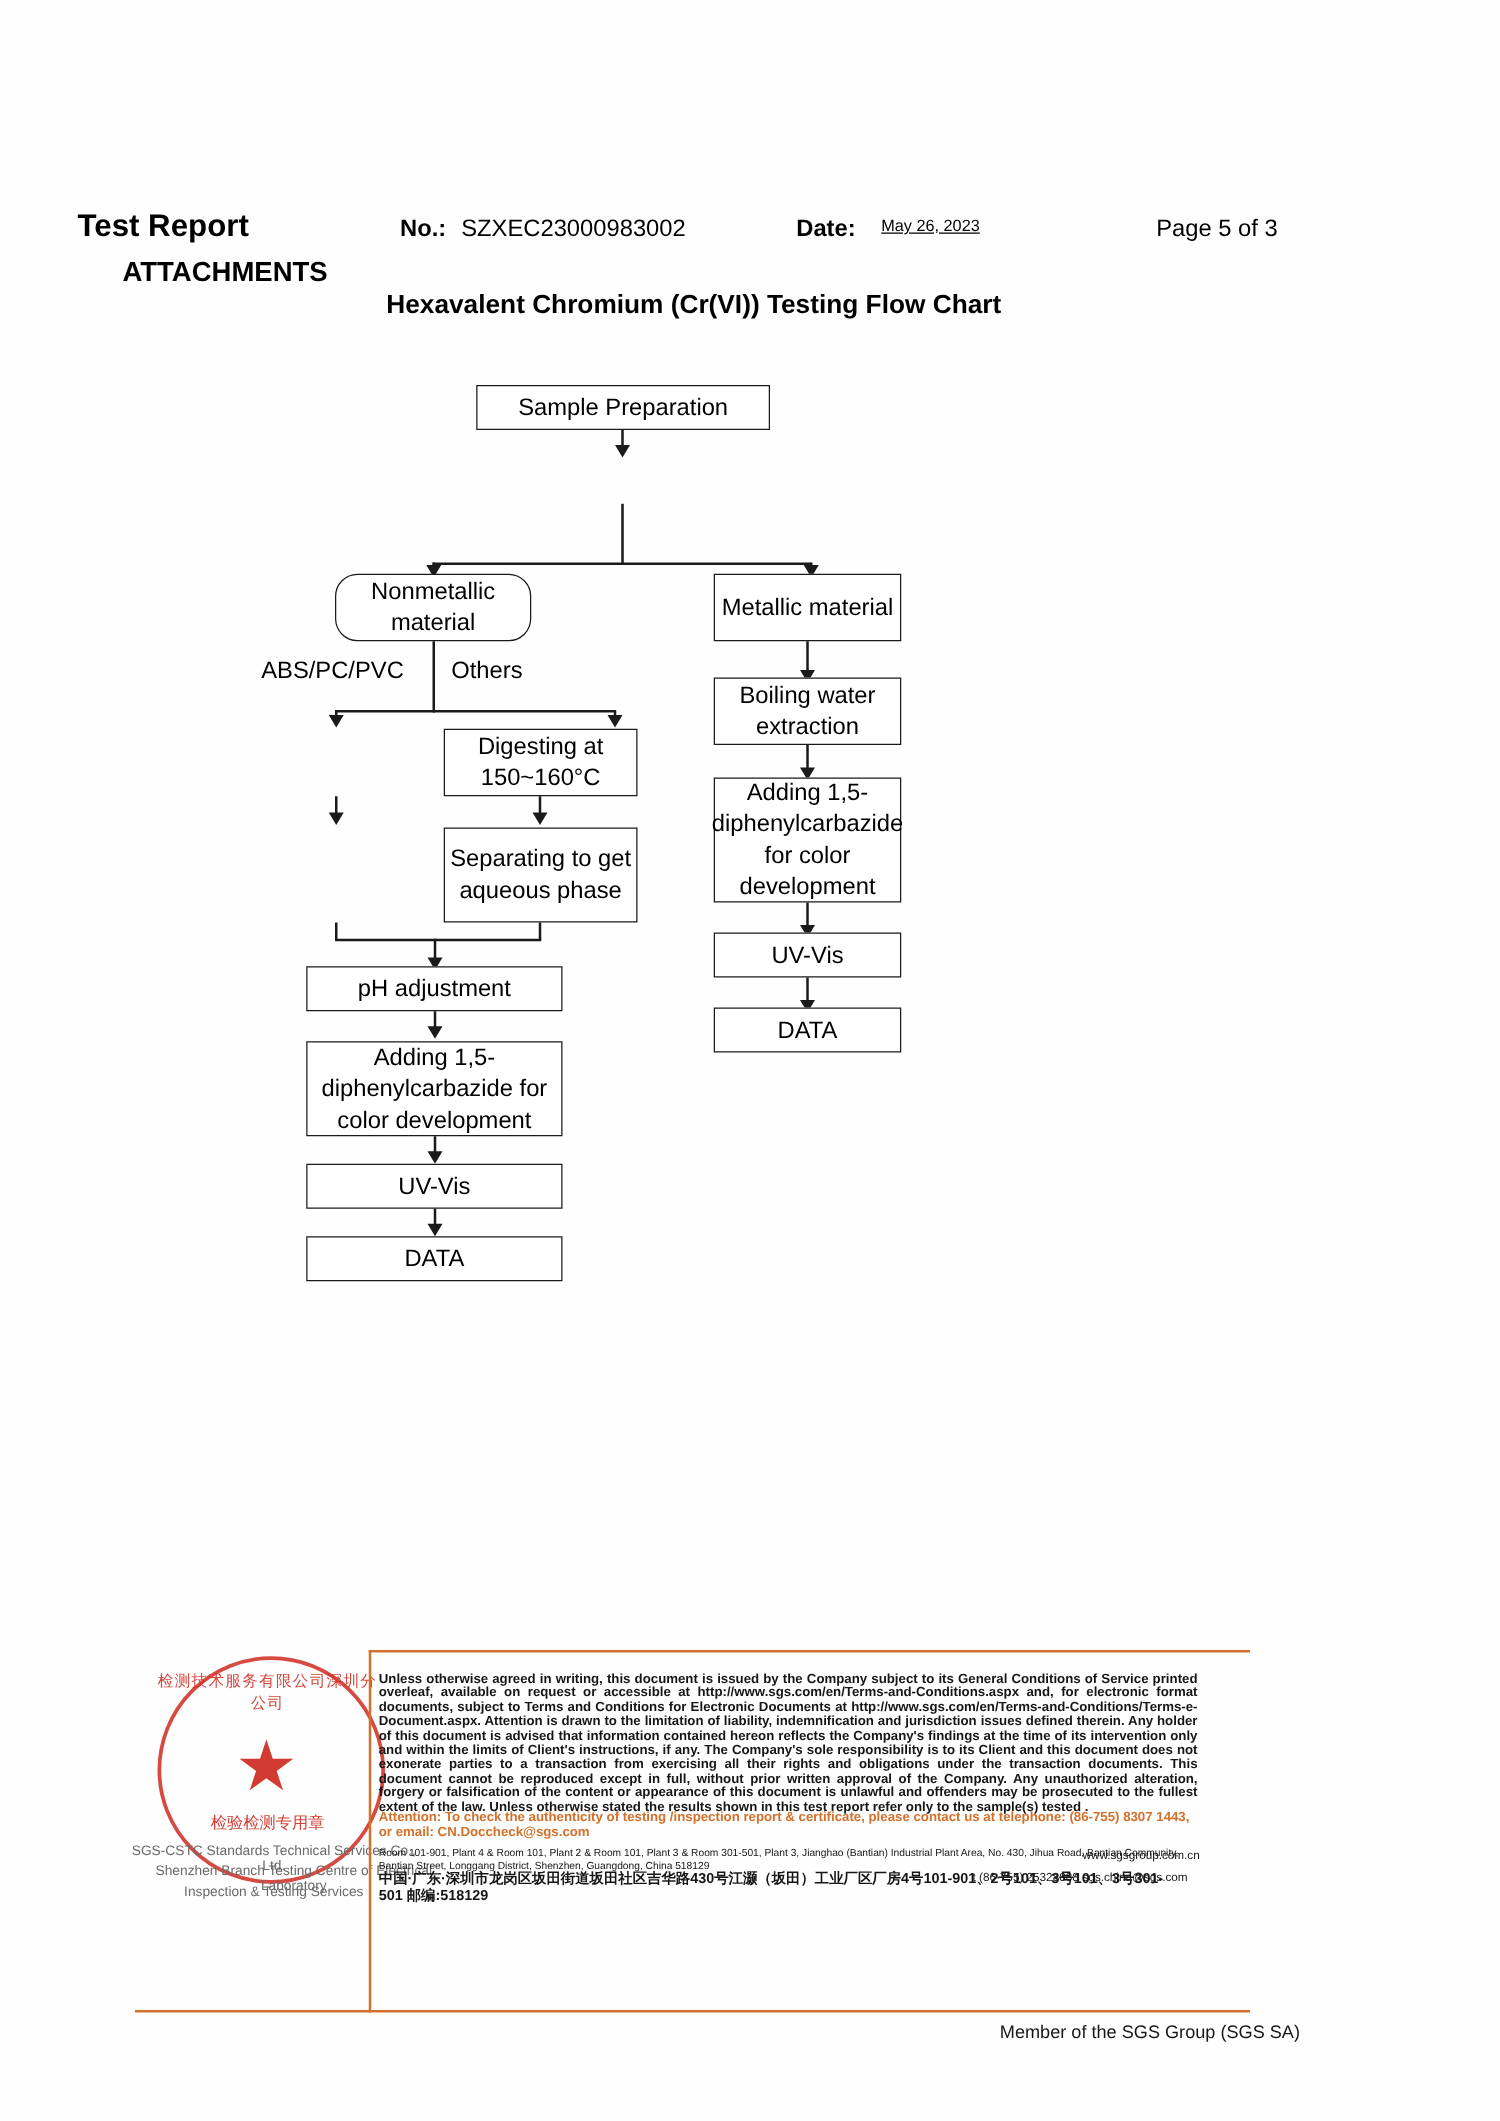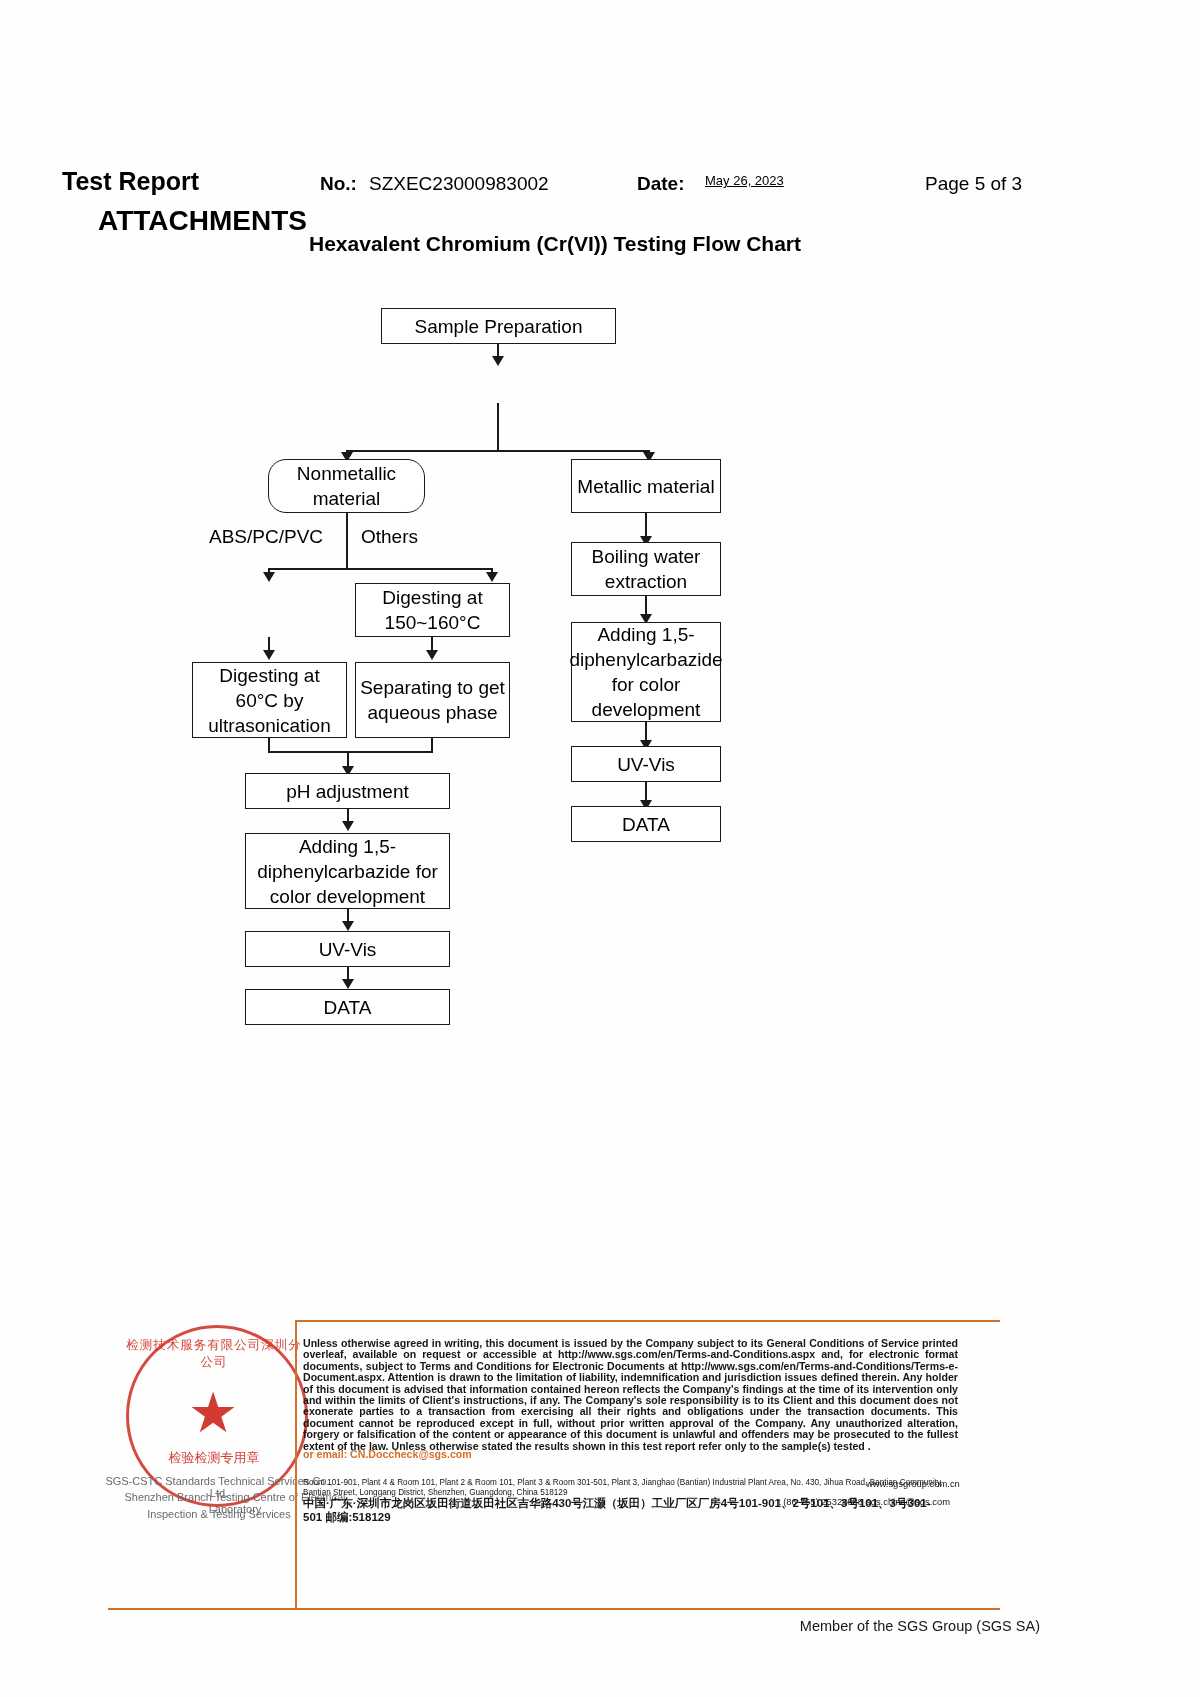--- a/index.html
+++ b/index.html
@@ -61,21 +61,21 @@
   .hdr-title {
     left: 62px;
     top: 167px;
     font-weight: bold;
     font-size: 25px;
   }
   .hdr-attach {
     left: 98px;
     top: 205px;
     font-weight: bold;
-    font-size: 28px;
+    font-size: 22px;
   }
   .hdr-nolabel { left: 320px; top: 173px; font-weight: bold; font-size: 19px; }
   .hdr-noval   { left: 369px; top: 173px; font-size: 19px; }
   .hdr-datelabel { left: 637px; top: 173px; font-weight: bold; font-size: 19px; }
   .hdr-dateval   { left: 705px; top: 173px; font-size: 13px; text-decoration: underline; }
   .hdr-page      { left: 925px; top: 173px; font-size: 19px; }
 
   .chart-title {
     position: absolute;
     left: 0;
@@ -349,21 +349,20 @@
     <div class="edge-label" style="left:209px; top:526px;">ABS/PC/PVC</div>
     <div class="edge-label" style="left:361px; top:526px;">Others</div>
 
     <div class="node" style="left:355px; top:583px; width:155px; height:54px;">Digesting at 150~160°C</div>
 
     <div class="conn vline" style="left:268px; top:637px; height:16px;"></div>
     <div class="arrow" style="left:263px; top:650px;"></div>
     <div class="conn vline" style="left:431px; top:637px; height:16px;"></div>
     <div class="arrow" style="left:426px; top:650px;"></div>
 
-    <div class="node" style="left:192px; top:662px; width:155px; height:76px;">Digesting at 60°C by ultrasonication</div>
     <div class="node" style="left:355px; top:662px; width:155px; height:76px;">Separating to get aqueous phase</div>
 
     <div class="conn vline" style="left:268px; top:738px; height:14px;"></div>
     <div class="conn vline" style="left:431px; top:738px; height:14px;"></div>
     <div class="conn hline" style="left:268px; top:751px; width:165px;"></div>
     <div class="conn vline" style="left:347px; top:751px; height:18px;"></div>
     <div class="arrow" style="left:342px; top:766px;"></div>
 
     <div class="node" style="left:245px; top:773px; width:205px; height:36px;">pH adjustment</div>
     <div class="conn vline" style="left:347px; top:809px; height:14px;"></div>
@@ -408,20 +407,21 @@
   </div>
 
   <div class="footer">
     <div class="footer-rule-top"></div>
     <div class="footer-rule-vert"></div>
     <div class="footer-rule-bottom"></div>
 
     <div class="disclaimer">Unless otherwise agreed in writing, this document is issued by the Company subject to its General Conditions of Service printed overleaf, available on request or accessible at http://www.sgs.com/en/Terms-and-Conditions.aspx and, for electronic format documents, subject to Terms and Conditions for Electronic Documents at http://www.sgs.com/en/Terms-and-Conditions/Terms-e-Document.aspx. Attention is drawn to the limitation of liability, indemnification and jurisdiction issues defined therein. Any holder of this document is advised that information contained hereon reflects the Company's findings at the time of its intervention only and within the limits of Client's instructions, if any. The Company's sole responsibility is to its Client and this document does not exonerate parties to a transaction from exercising all their rights and obligations under the transaction documents. This document cannot be reproduced except in full, without prior written approval of the Company. Any unauthorized alteration, forgery or falsification of the content or appearance of this document is unlawful and offenders may be prosecuted to the fullest extent of the law. Unless otherwise stated the results shown in this test report refer only to the sample(s) tested .</div>
 
     <div class="attention">
+      <div>Attention: To check the authenticity of testing /inspection report &amp; certificate, please contact us at telephone: (86-755) 8307 1443,</div>
       <div>or email: CN.Doccheck@sgs.com</div>
     </div>
 
     <div class="addr-en">Room 101-901, Plant 4 &amp; Room 101, Plant 2 &amp; Room 101, Plant 3 &amp; Room 301-501, Plant 3, Jianghao (Bantian) Industrial Plant Area, No. 430, Jihua Road, Bantian Community, Bantian Street, Longgang District, Shenzhen, Guangdong, China 518129</div>
     <div class="addr-cn">中国·广东·深圳市龙岗区坂田街道坂田社区吉华路430号江灏（坂田）工业厂区厂房4号101-901、2号101、3号101、3号301-501 邮编:518129</div>
     <div class="web-en">www.sgsgroup.com.cn</div>
     <div class="web-cn">sgs.china@sgs.com</div>
     <div class="tel-cn">t (86-755) 25328888</div>
 
     <div class="member">Member of the SGS Group (SGS SA)</div>

